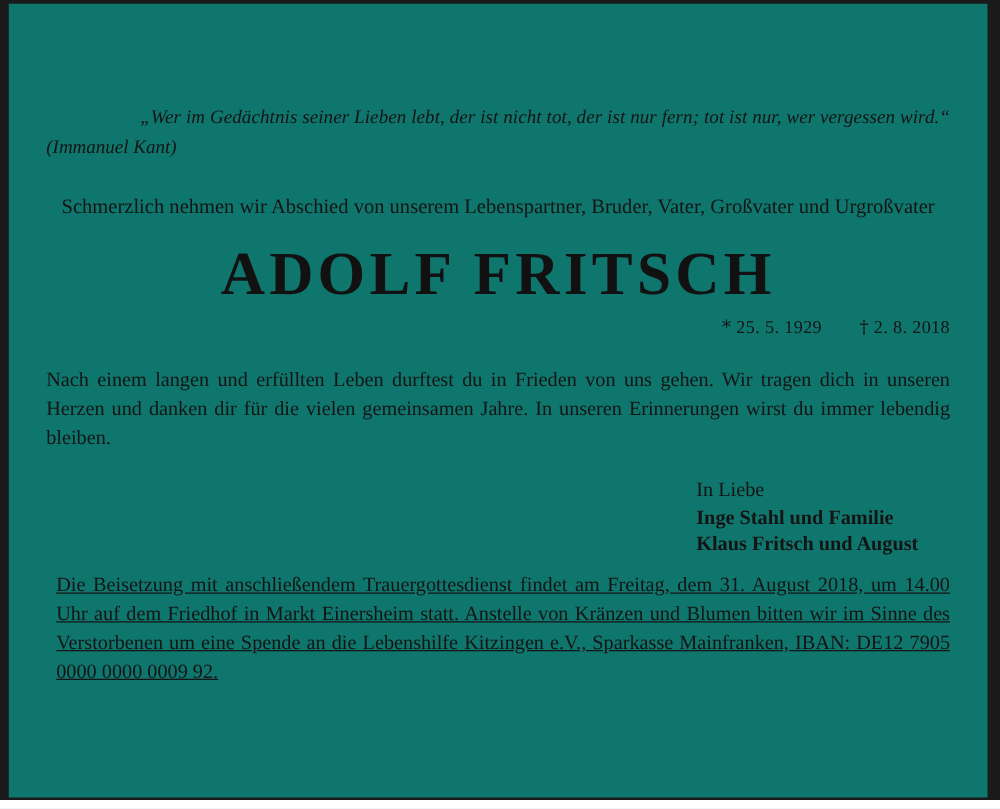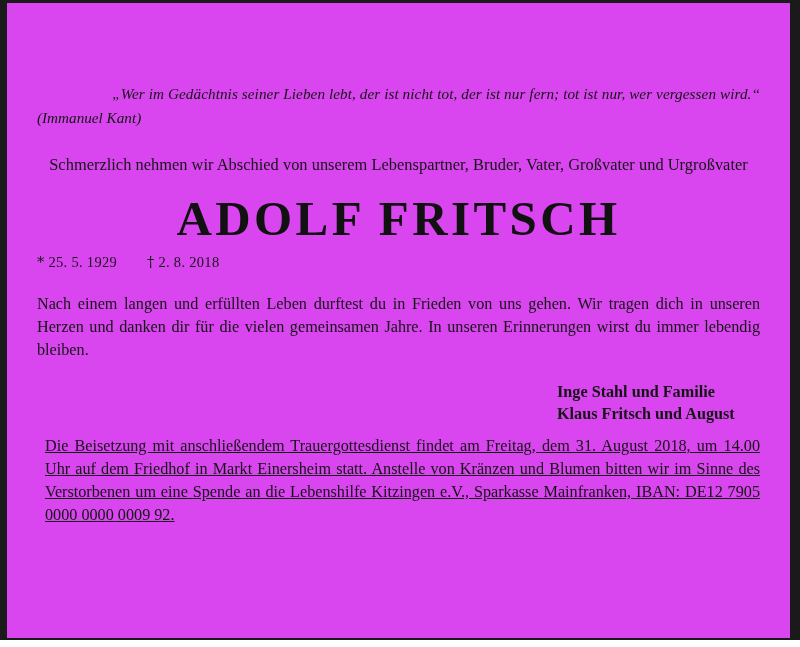--- a/index.html
+++ b/index.html
@@ -14,21 +14,21 @@
     color: #141414;
     overflow: hidden;
   }
 
   
   .notice-frame {
     position: relative;
     box-sizing: border-box;
     width: 800px;
     height: 640px;
-    background: #d946ef;
+    background: #0f766e;
     border-left: 7px solid #1a1a1a;
     border-right: 10px solid #1a1a1a;
     border-top: 3px solid #1a1a1a;
     border-bottom: 2px solid #1a1a1a;
   }
   .notice-inner {
     box-sizing: border-box;
     width: 100%;
     height: 100%;
     padding: 0 30px;
@@ -68,21 +68,21 @@
     font-size: 49px;
     letter-spacing: 3.4px;
     font-weight: 700;
     line-height: 1.05;
     color: #111111;
   }
 
   
   .dates-line {
     margin-top: 10px;
-    text-align: left;
+    text-align: right;
     font-size: 14.5px;
     letter-spacing: 0.3px;
   }
   .dates-line .date-sep {
     display: inline-block;
     width: 22px;
   }
   .sym {
     font-family: "DejaVu Serif", "Liberation Serif", serif;
   }
@@ -140,20 +140,21 @@
       <span class="sym">*</span>
       <span>25. 5. 1929</span>
       <span class="date-sep"></span>
       <span class="sym">†</span>
       <span>2. 8. 2018</span>
     </div>
 
     <div class="eulogy">Nach einem langen und erfüllten Leben durftest du in Frieden von uns gehen. Wir tragen dich in unseren Herzen und danken dir für die vielen gemeinsamen Jahre. In unseren Erinnerungen wirst du immer lebendig bleiben.</div>
 
     <div class="signature-block">
+      <div class="signature-intro">In Liebe</div>
       <div class="signature-name">Inge Stahl und Familie</div>
       <div class="signature-name">Klaus Fritsch und August</div>
     </div>
 
     <div class="funeral-details">Die Beisetzung mit anschließendem Trauergottesdienst findet am Freitag, dem 31. August 2018, um 14.00 Uhr auf dem Friedhof in Markt Einersheim statt. Anstelle von Kränzen und Blumen bitten wir im Sinne des Verstorbenen um eine Spende an die Lebenshilfe Kitzingen e.V., Sparkasse Mainfranken, IBAN: DE12 7905 0000 0000 0009 92.</div>
 
   </div>
 </div>
 
 </body></html>

